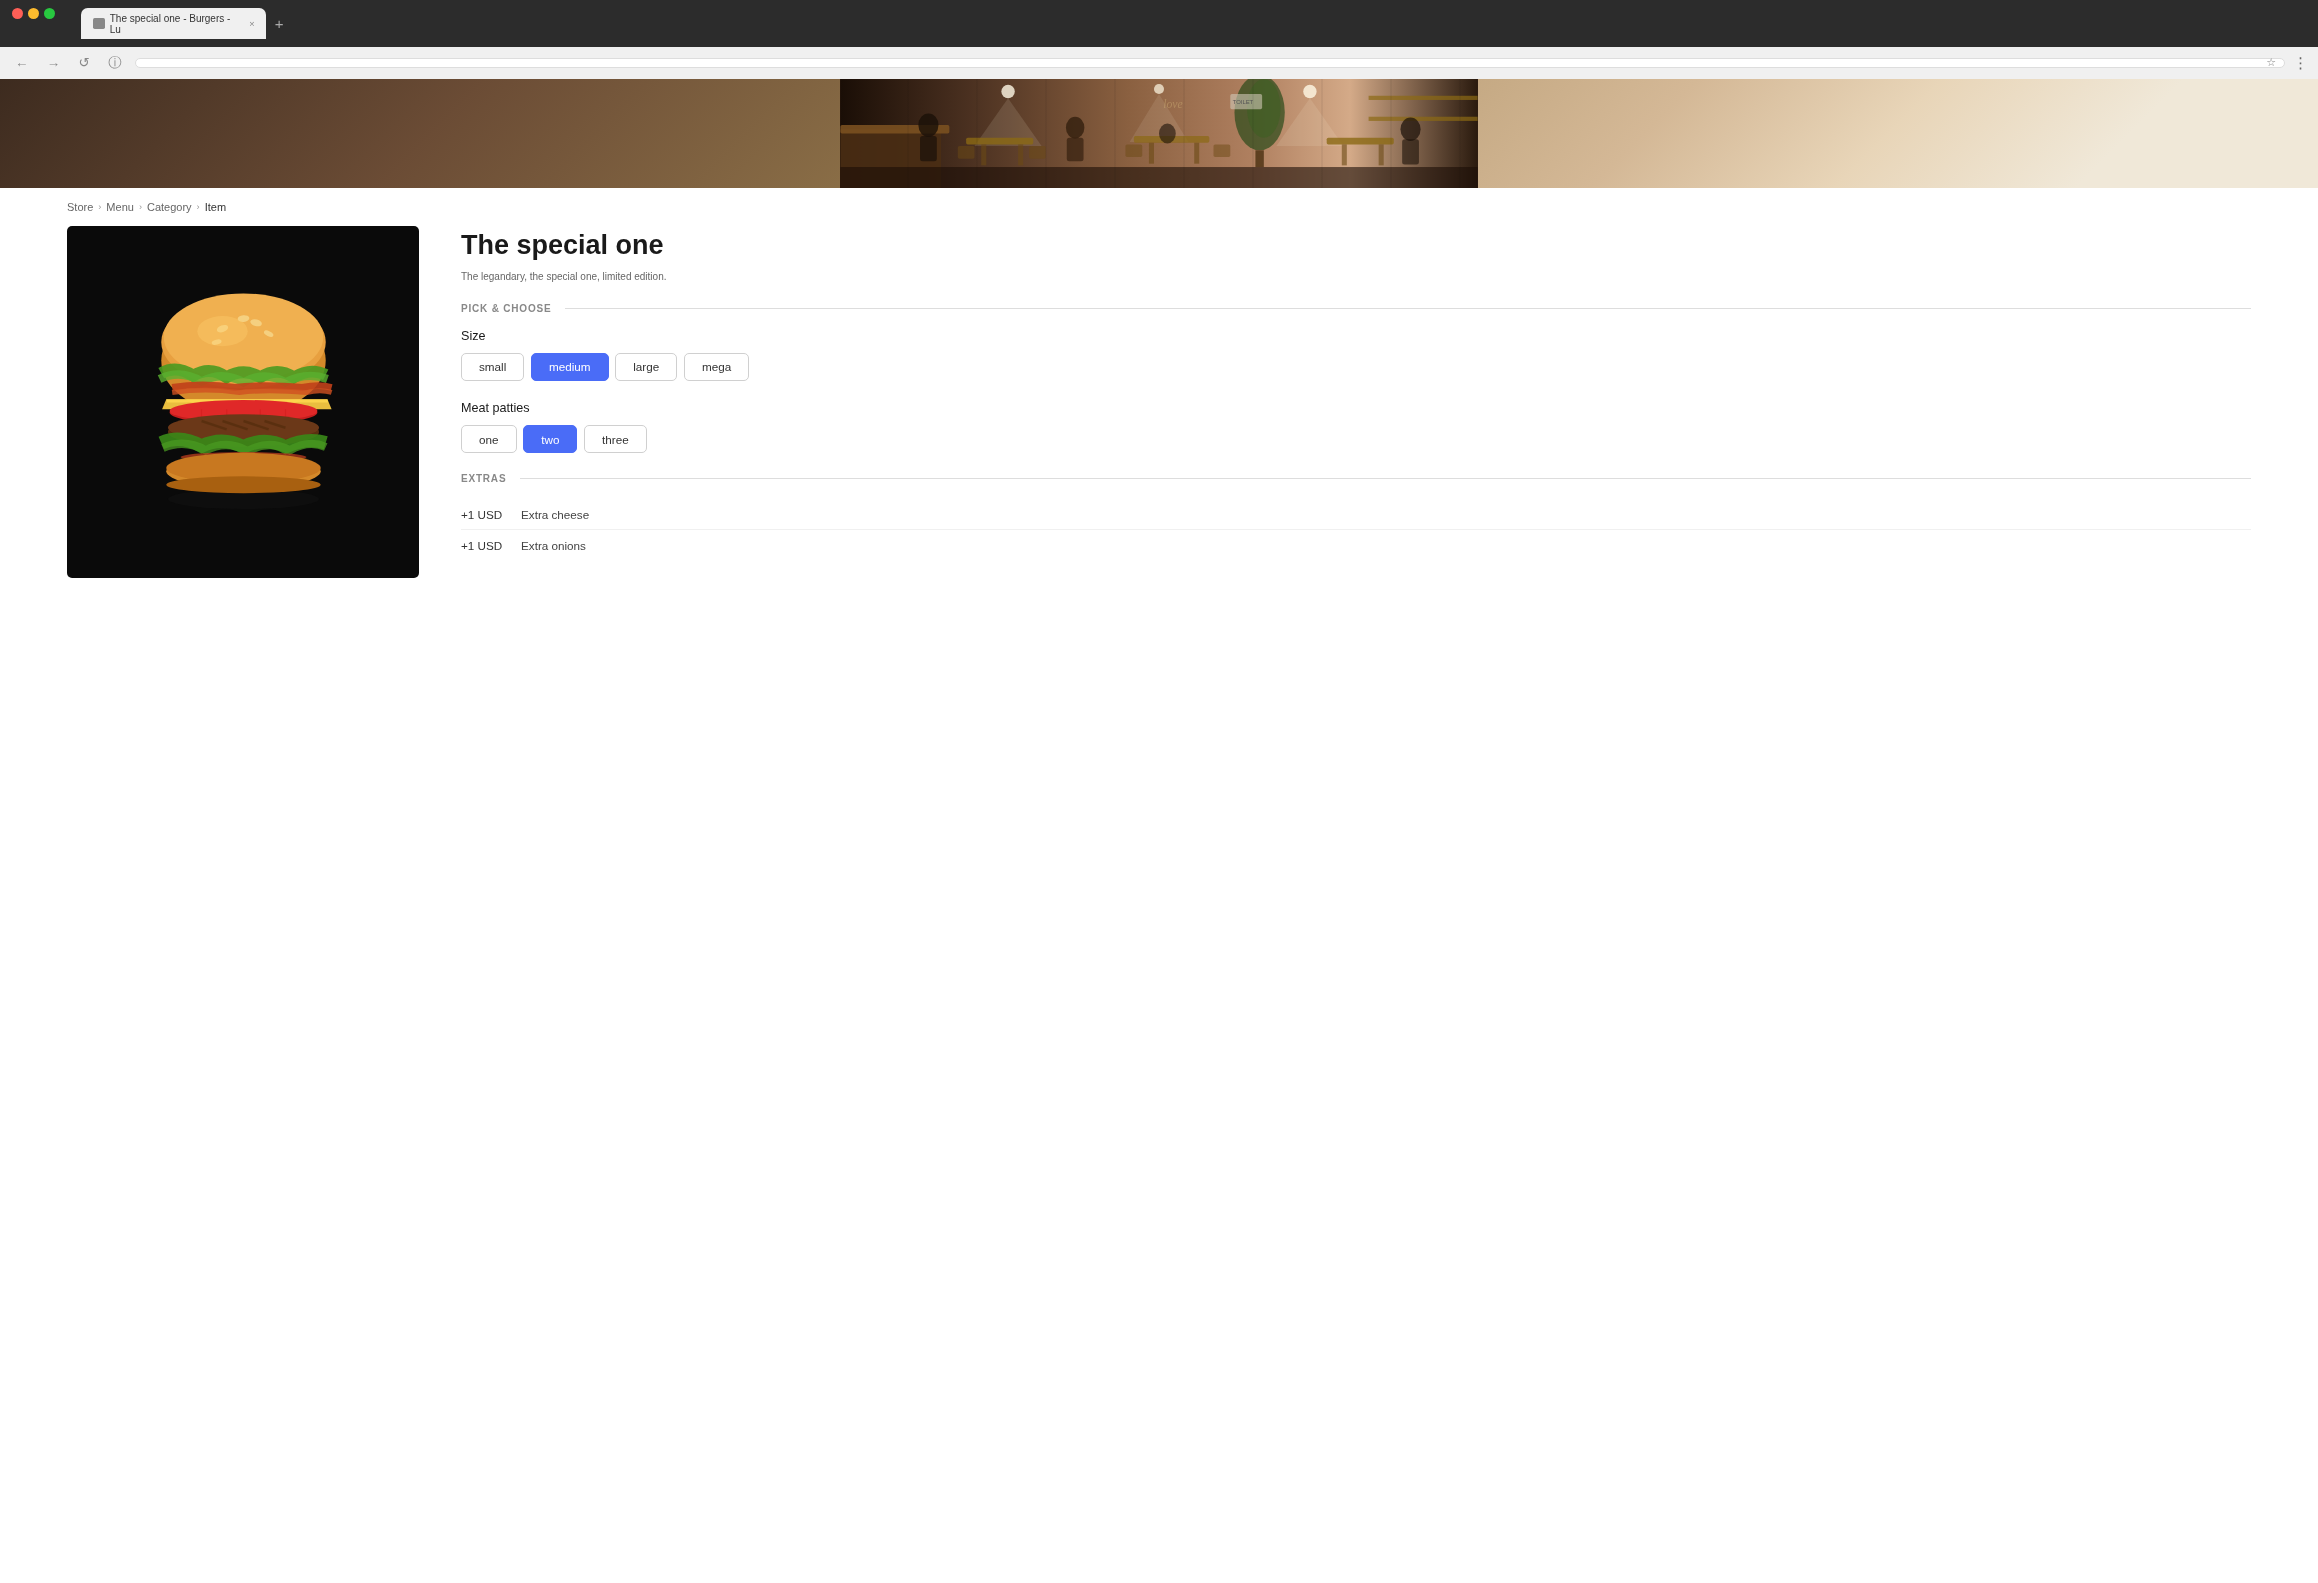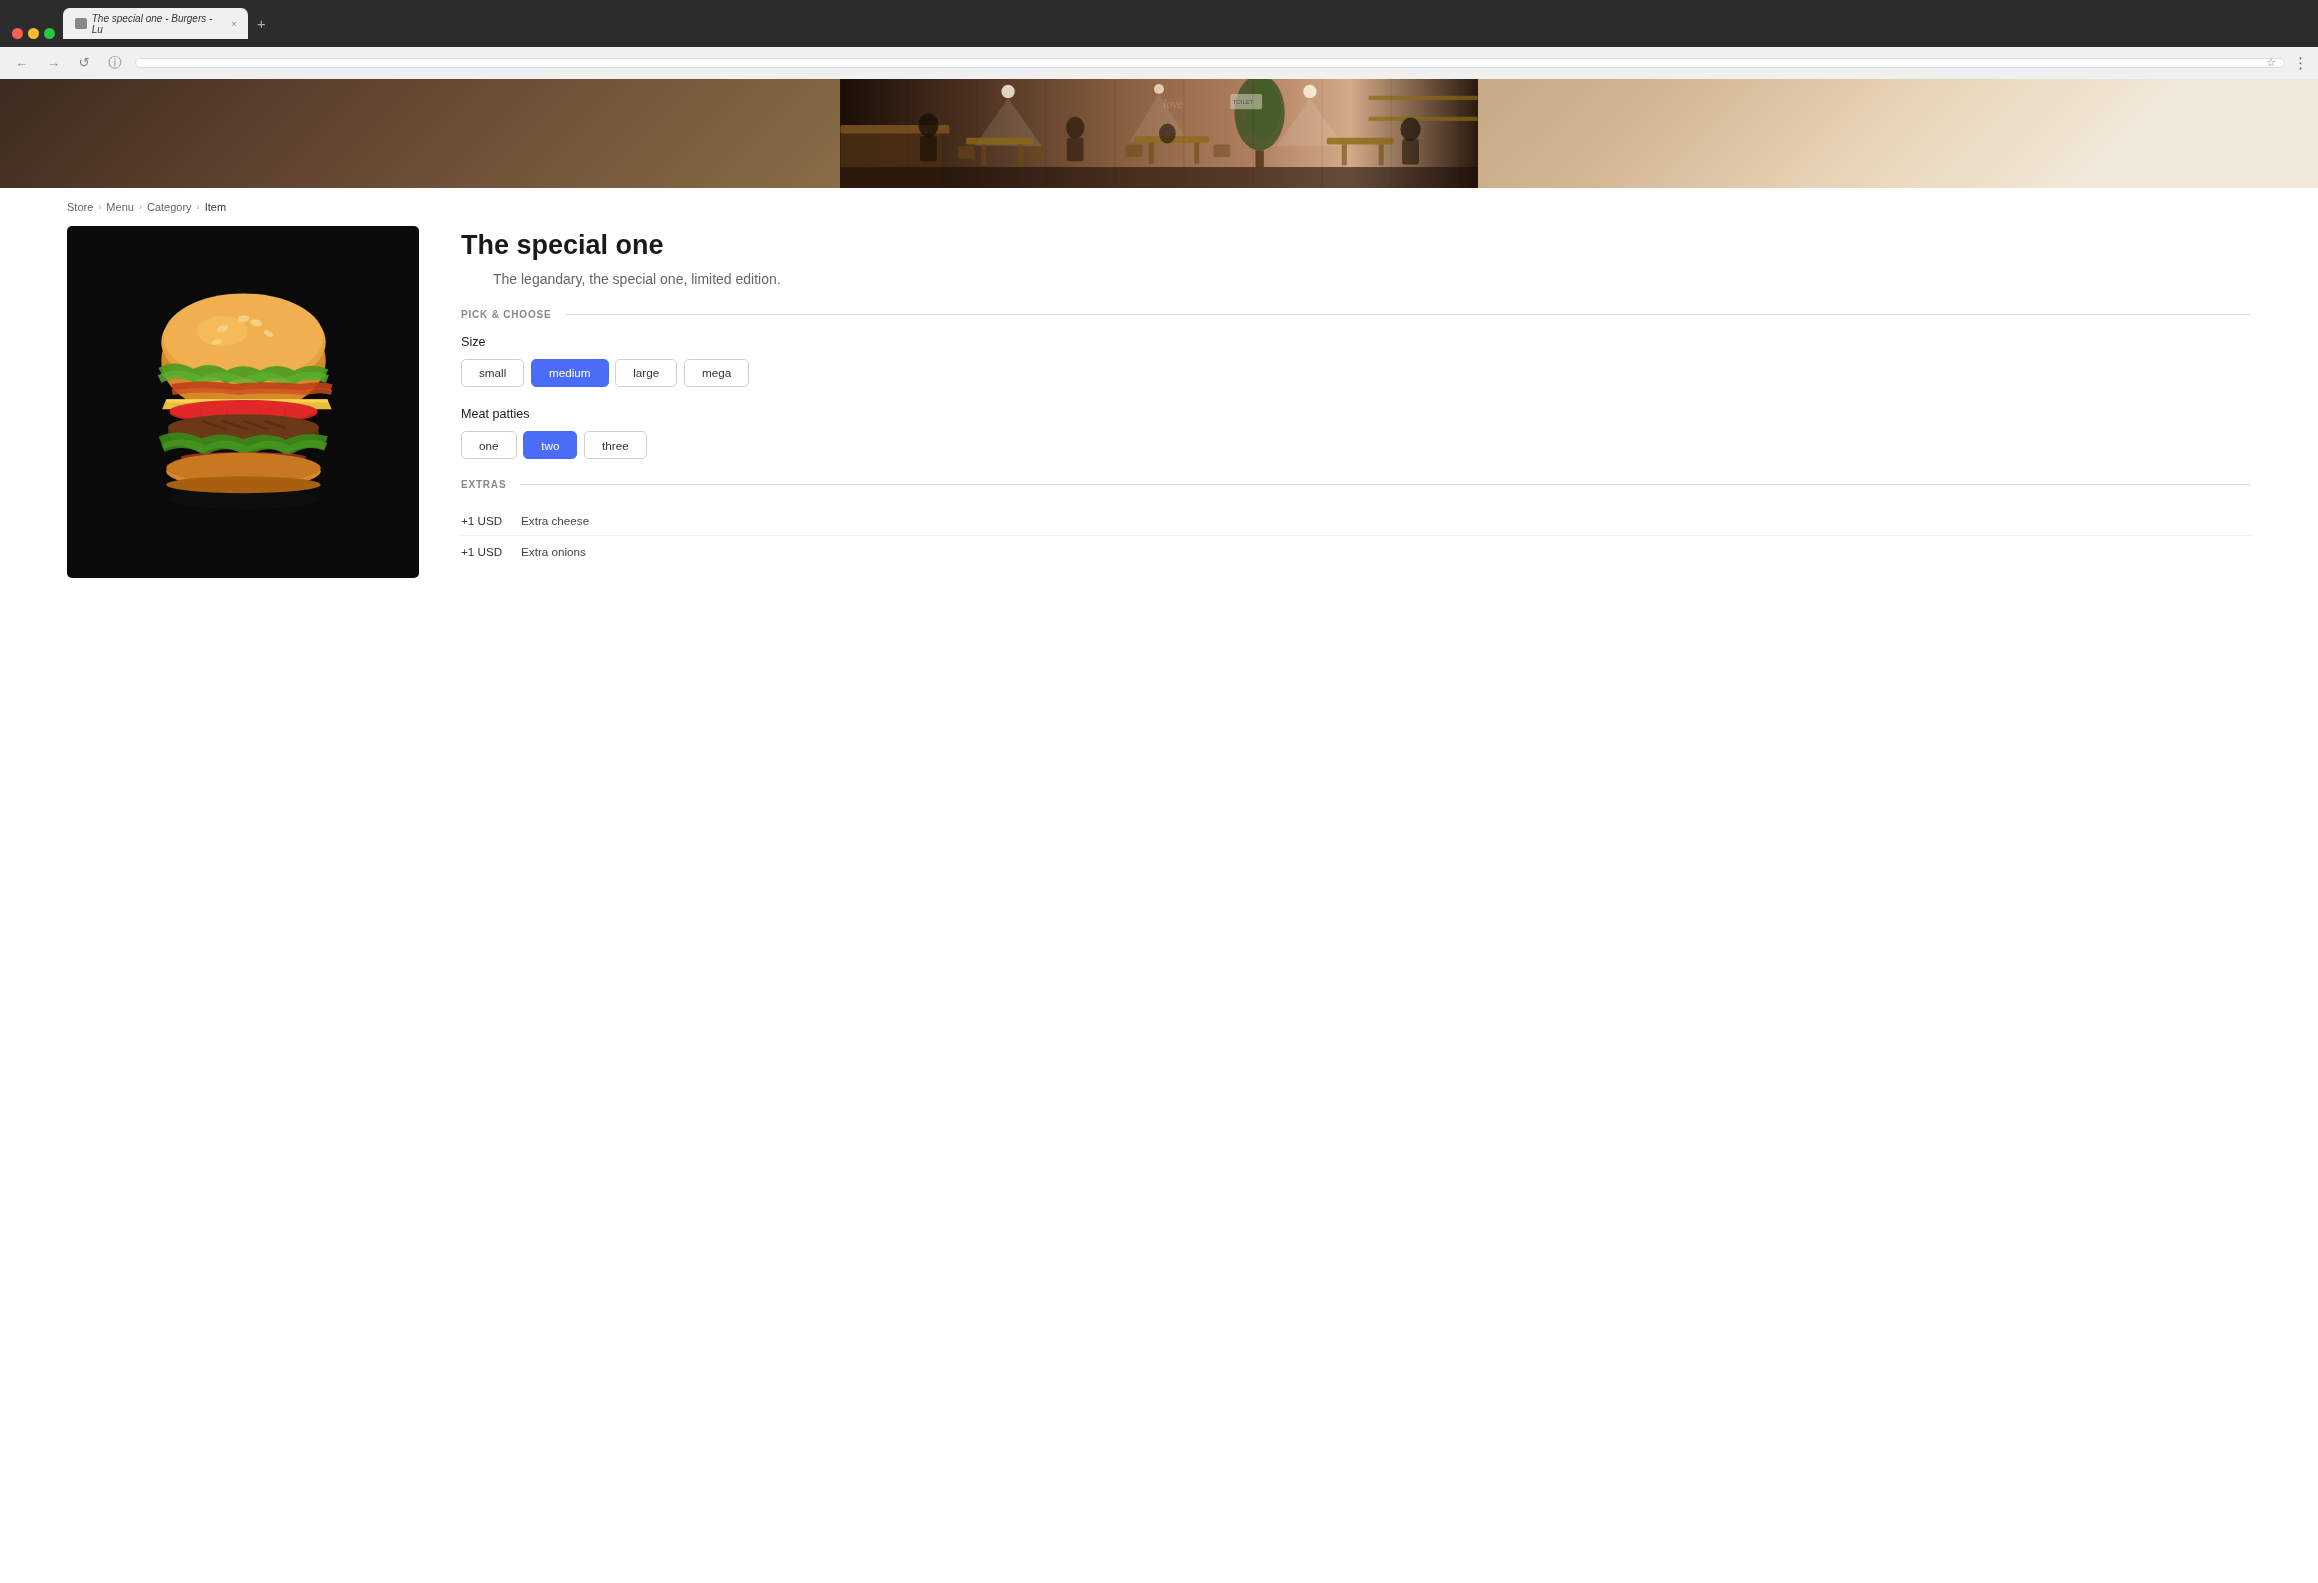--- a/index.html
+++ b/index.html
@@ -5,24 +5,23 @@
     * { margin: 0; padding: 0; box-sizing: border-box; }
     body { font-family: -apple-system, BlinkMacSystemFont, 'Segoe UI', sans-serif; background: #fff; }
 
     
     .browser-chrome {
       background: #2c2c2c;
       width: 100%;
     }
     .title-bar {
       display: flex;
-      align-items: flex-end;
+      align-items: flex-start;
       padding: 8.4px 11.7px;
-      gap: 2px;
-      font-style: italic;
+      gap: 20px;
     }
     .traffic-lights {
       display: flex;
       gap: 5px;
       margin-right: 6.7px;
     }
     .traffic-light {
       width: 11px;
       height: 11px;
       border-radius: 50%;
@@ -193,25 +192,24 @@
       flex: 1;
       padding-top: 3.4px;
     }
     .product-title {
       font-size: 27px;
       font-weight: 600;
       color: #1a1a1a;
       margin-bottom: 8.4px;
     }
     .product-description {
-      font-size: 14px;
+      font-size: 10px;
       color: #666;
       margin-bottom: 18.5px;
       line-height: 1.5;
-      margin-left: 32px;
     }
     .product-price {
       display: flex;
       align-items: baseline;
       gap: 6.7px;
       margin-bottom: 25px;
     }
     .price-amount {
       font-size: 40px;
       font-weight: 400;

